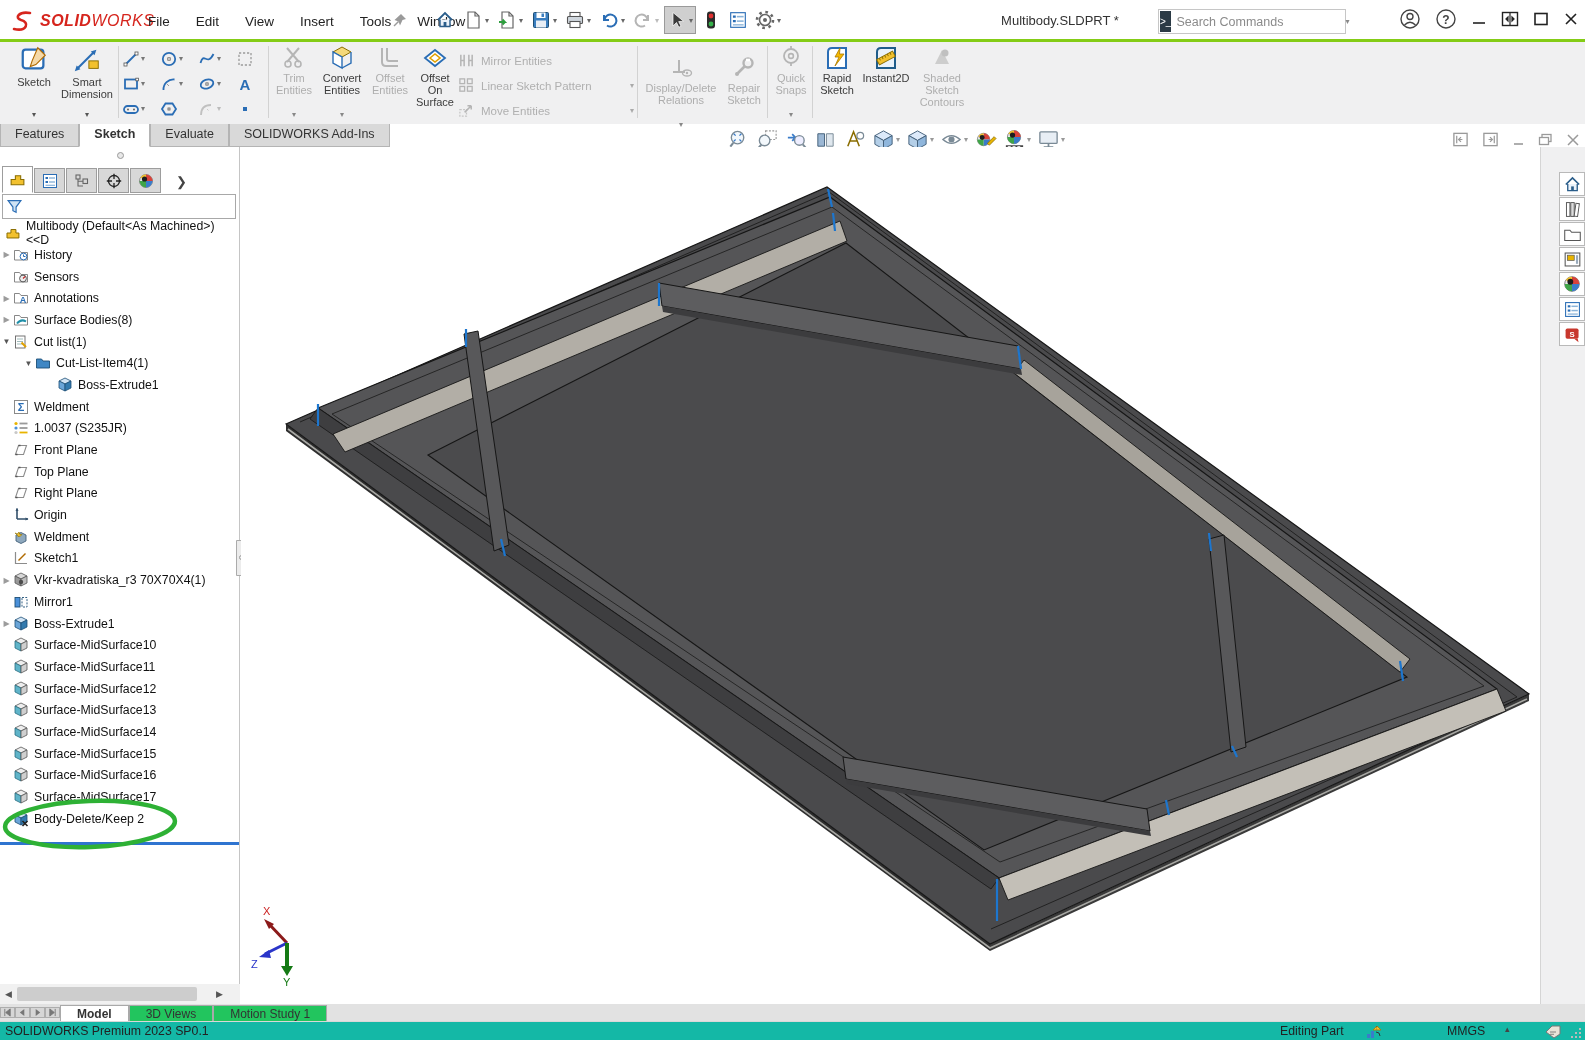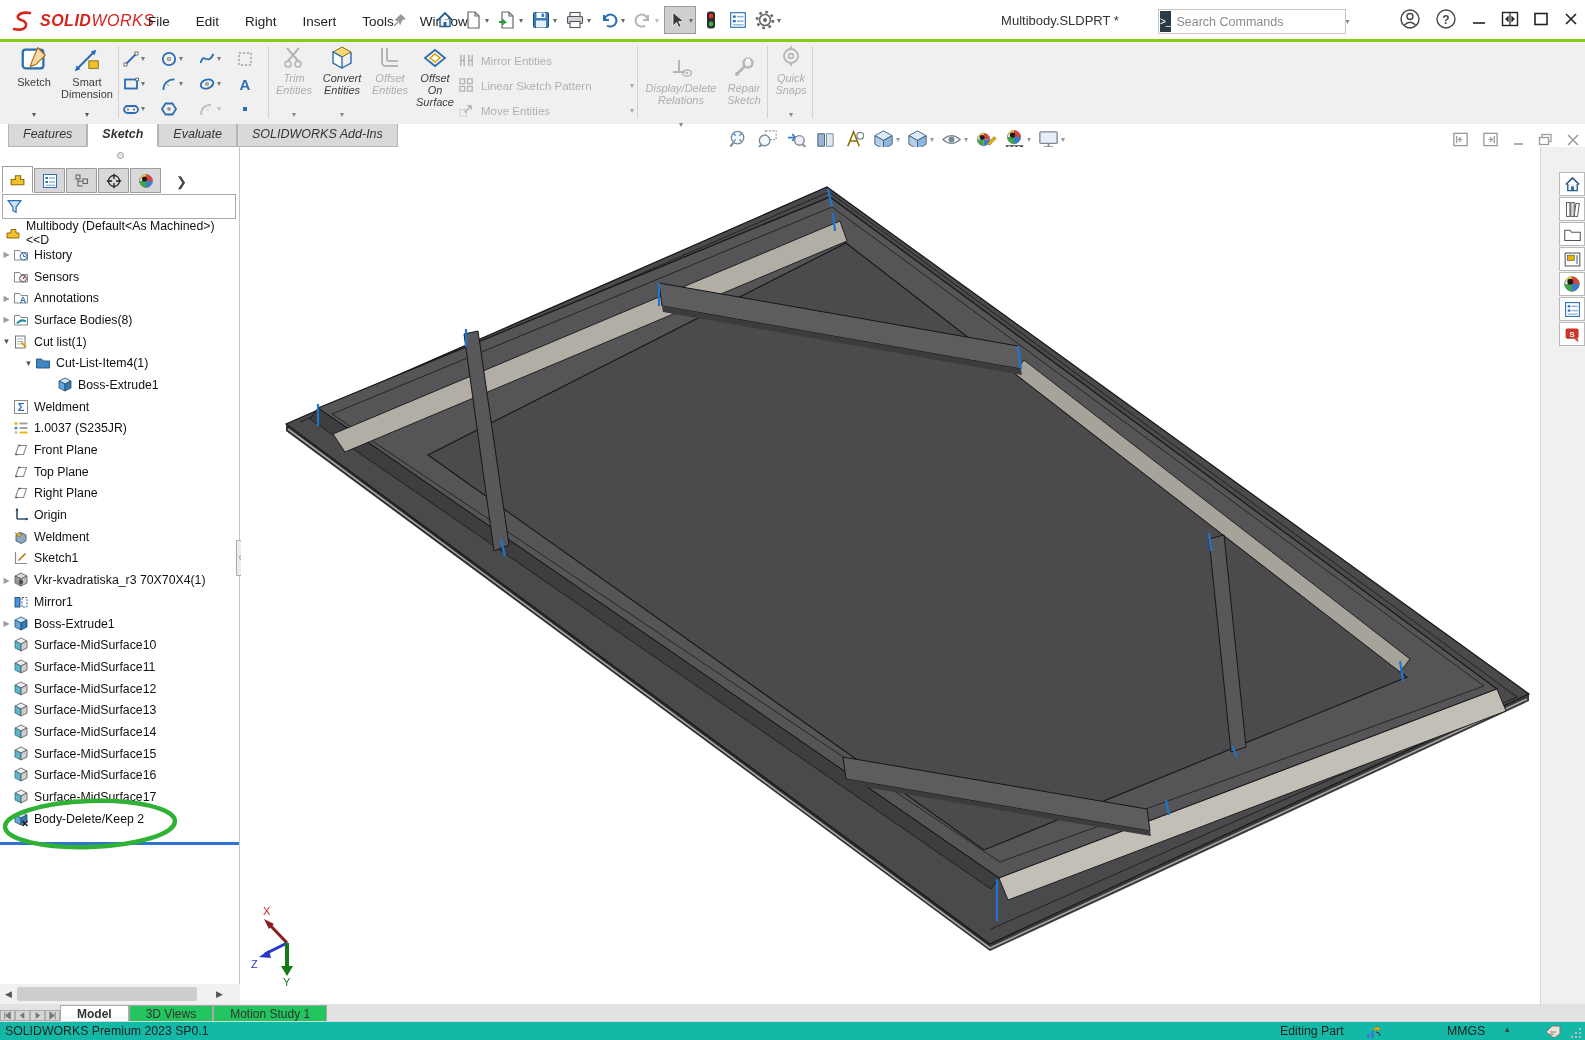--- a/index.html
+++ b/index.html
@@ -26,36 +26,36 @@
   #searchbox input::placeholder { color:#8b8b8b; }
   #winbtns { position:absolute; right:6px; top:8px; display:flex; align-items:center; gap:14px; }
 
   
   #ribbon { position:absolute; left:0; top:42px; width:1585px; height:82px; background:#f0f0f1; }
   .rsep { position:absolute; top:4px; width:1px; height:72px; background:#d2d2d2; }
   .bigbtn { position:absolute; top:2px; display:flex; flex-direction:column; align-items:center; width:52px; height:78px; }
   .bigbtn .lbl { font-size:11px; line-height:12px; text-align:center; color:#3c3c3c; margin-top:2px; }
   .bigbtn .dd { margin-top:auto; font-size:8px; color:#555; padding-bottom:3px; }
   .toolcol { display:flex; flex-direction:column; align-items:center; width:50px; height:78px; }
-  .toolcol .lbl { font-size:11px; line-height:12px; text-align:center; margin-top:2px; color:#3c3c3c;font-style:italic; }
+  .toolcol .lbl { font-size:11px; line-height:12px; text-align:center; margin-top:2px; color:#3c3c3c; }
   .toolcol.dis .lbl { color:#aeaeae; }
   .toolcol .dd { margin-top:auto; font-size:8px; color:#888; padding-bottom:3px; }
   #g-entities { position:absolute; left:122px; top:4px; width:146px; display:grid; grid-template-columns:38px 38px 38px 28px; grid-auto-rows:25px; }
   .ecell { display:flex; align-items:center; gap:1px; }
   .ecell .dd { font-size:8px; color:#777; }
   #g-mid { position:absolute; left:272px; top:2px; display:flex; }
   #g-stack { position:absolute; left:458px; top:6px; width:176px; font-size:11.5px; }
   .stackrow { display:flex; align-items:center; height:25px; gap:6px; color:#b0b0b0; }
   .stackrow .dd { margin-left:auto; font-size:8px; color:#aaa; }
   #g-rel { position:absolute; left:641px; top:12px; display:flex;justify-content:flex-end; }
   #g-snap { position:absolute; left:771px; top:2px; display:flex; }
   #g-right { position:absolute; left:816px; top:2px; display:flex; }
 
   
-  #tabstrip { position:absolute; left:8px; top:124px; height:23px; display:flex;font-style:italic; }
+  #tabstrip { position:absolute; left:0; top:124px; height:23px; display:flex; }
   .rtab { padding:3px 14px 4px 14px; font-size:12.5px; background:#d9d9d9; border:1px solid #b4b4b4; border-top:none; color:#333; }
   .rtab.active { background:#fff; font-weight:bold; border-bottom-color:#fff; }
 
   
   #hud { position:absolute; left:727px; top:128px; display:flex; align-items:center; gap:6px; }
   .hbtn { display:flex; align-items:center; }
   .hbtn .dd { font-size:8px; color:#999; margin-left:1px; }
 
   
   #panectl { position:absolute; left:1452px; top:131px; display:flex; align-items:center; gap:13px; }
@@ -88,21 +88,21 @@
   #splitter .knob { position:absolute; left:2px; top:14px; width:5px; height:5px; border-radius:50%; border:1px solid #9a9a9a; }
 
   
   #viewport { position:absolute; left:241px; top:147px; width:1299px; height:857px; background:#fff; overflow:hidden; }
 
   
   #taskpane { position:absolute; left:1540px; top:147px; width:45px; height:857px; background:#f0f0f1; border-left:1px solid #d5d5d5; }
   .tpbtn { position:absolute; left:18px; width:26px; height:24px; background:#fff; border:1px solid #b9b9b9; display:flex; align-items:center; justify-content:center; }
 
   
-  #bottombar { position:absolute; left:0; top:1004px; width:1585px; height:17px; background:#e2e2e2; display:flex; align-items:flex-end; font-size:12px; }
+  #bottombar { position:absolute; left:0; top:1004px; width:1585px; height:17px; background:#e2e2e2; display:flex; align-items:center; font-size:12px; }
   #navbtns { display:flex; }
   .navb { width:15px; border:1px solid #adadad; background:#d6d6d6; display:flex; align-items:center; justify-content:center; }
   .btab { padding:1px 16px 0 16px; border:1px solid #a9a9a9; border-bottom:none; background:#22c55e; display:flex; align-items:center; }
   .btab.active { background:#fff; font-weight:bold; }
 
   
   #statusbar { position:absolute; left:0; top:1021px; width:1585px; height:19px; background:#14b8a6; border-top:1px solid #d8d8d8; font-size:12.3px; color:#222; }
   #statusbar .lefttext { position:absolute; left:5px; top:2px; }
   #statusbar .editing { position:absolute; left:1280px; top:2px; }
   #statusbar .units { position:absolute; left:1447px; top:2px; }
@@ -484,21 +484,21 @@
 <div id="titlebar">
   <div id="logo">
     <svg width="26" height="24" viewBox="0 0 26 24">
         <path d="M4 20 C17 23 20 13 11 11 C4 9 9 2 20 4" fill="none" stroke="#d6251d" stroke-width="2.6" stroke-linecap="round"></path>
       </svg>
     <span class="brand"><b>SOLID</b><span>WORKS</span></span>
   </div>
   <div id="menubar">
     <span>File</span>
     <span>Edit</span>
-    <span>Right</span>
+    <span>View</span>
     <span>Insert</span>
     <span>Tools</span>
     <span>Window</span>
   </div>
   <svg id="pin-icon" width="16" height="16">
       <use href="#sy-pin"></use>
     </svg>
   <div id="qat">
     <div class="qbtn">
         <svg width="20" height="20">
@@ -760,20 +760,40 @@
     <div class="toolcol dis" style="width:40px">
       <svg width="26" height="26">
           <use href="#sy-rsnap"></use>
         </svg>
       <span class="lbl">Quick Snaps</span>
       <span class="dd">▾</span>
     </div>
   </div>
   <div class="rsep" style="left:812px"></div>
 
+  <div id="g-right">
+    <div class="toolcol" style="width:42px">
+      <svg width="26" height="26">
+          <use href="#sy-rrapid"></use>
+        </svg>
+      <span class="lbl">Rapid Sketch</span>
+    </div>
+    <div class="toolcol" style="width:56px">
+      <svg width="26" height="26">
+          <use href="#sy-rinstant"></use>
+        </svg>
+      <span class="lbl">Instant2D</span>
+    </div>
+    <div class="toolcol dis" style="width:56px">
+      <svg width="26" height="26">
+          <use href="#sy-rshaded"></use>
+        </svg>
+      <span class="lbl">Shaded Sketch Contours</span>
+    </div>
+  </div>
 </div>
 
 <div id="tabstrip">
   <div class="rtab">Features</div>
   <div class="rtab active">Sketch</div>
   <div class="rtab">Evaluate</div>
   <div class="rtab">SOLIDWORKS Add-Ins</div>
 </div>
 
 <div id="hud">

